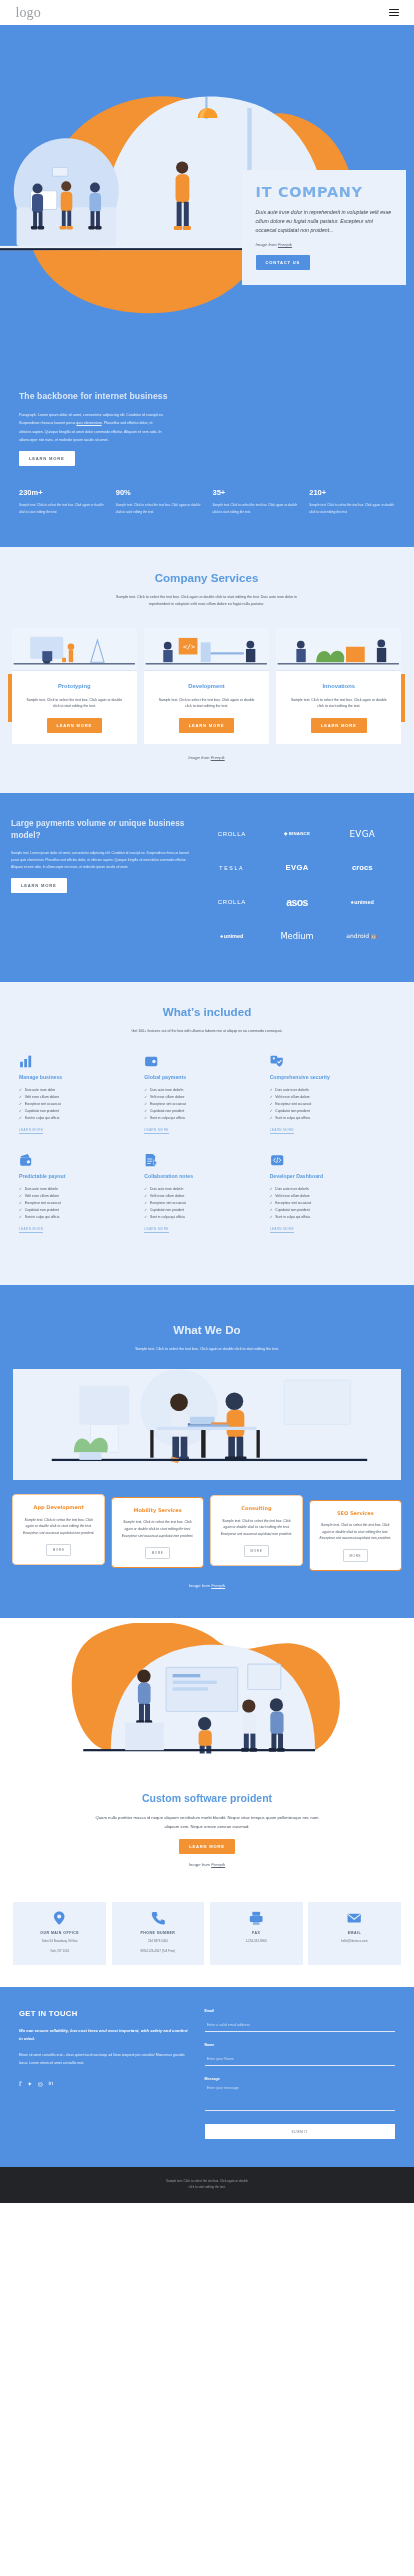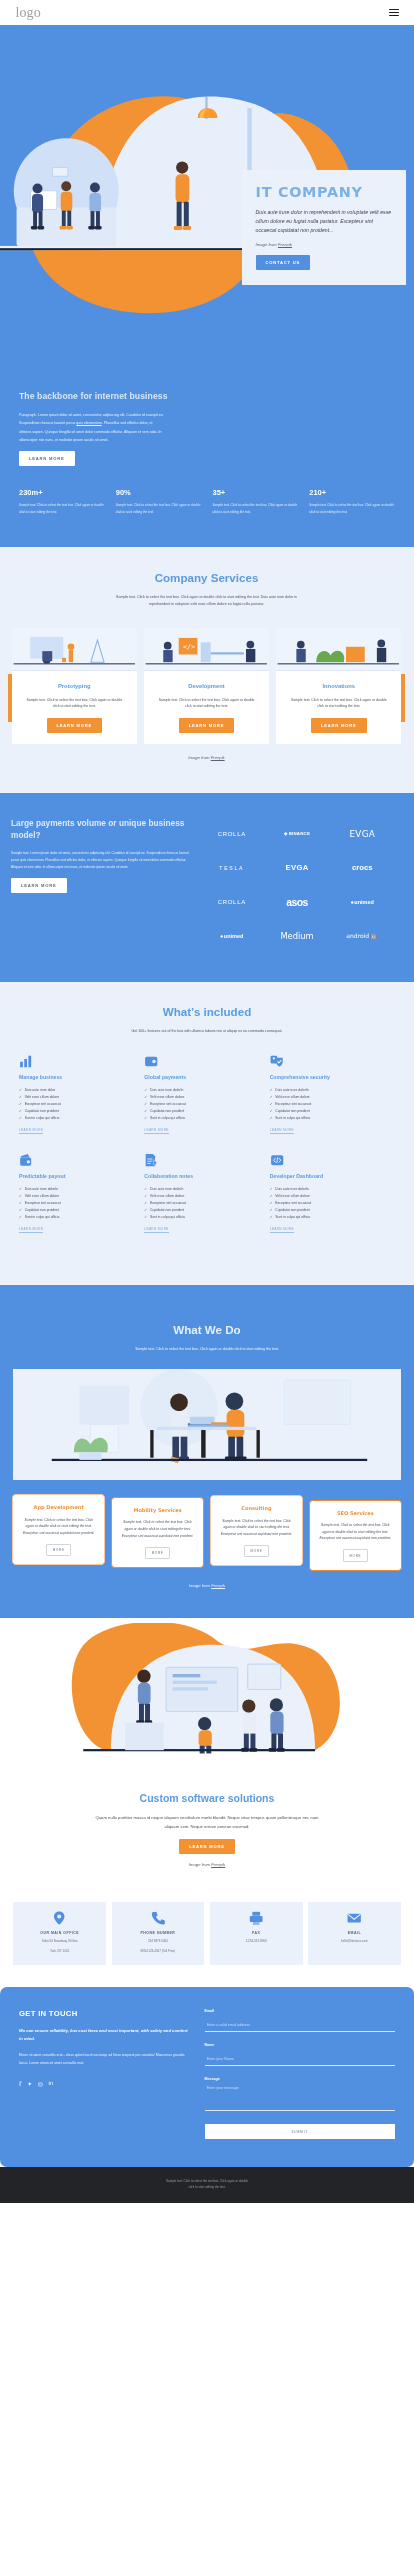--- a/index.html
+++ b/index.html
@@ -121,21 +121,21 @@
   .custom-p{ font-size:4.2px; line-height:2; color:#4a5462; max-width:238px; margin:10px auto 0 auto;}
 
   
   .ccards{ background:#fff; padding: 5.5px 13.3px 22px 13.3px; display:flex; gap:5.5px;}
   .ccard{ flex:1; background:var(--lightblue); padding:8.8px 5.5px 10px 5.5px; text-align:center;}
   .ccard-ico{ width:14.4px; height:14.4px; margin:0 auto 5.5px auto; color:#5190e0;}
   .ccard-h{ font-size:3.5px; letter-spacing:0.5px; font-weight:bold; color:#53637a;}
   .ccard-t{ font-size:3px; line-height:1.9; color:#6b7683; margin-top:4.4px;}
 
   
-  .git{ background: var(--blue); padding: 22px 19px 28px 19px; display:flex; gap:16.6px;border-radius:7px;}
+  .git{ background: var(--blue); padding: 22px 19px 28px 19px; display:flex; gap:16.6px;}
   .git-left{ width:47%; }
   .git-h{ color:#fff; font-size:7.7px; font-weight:bold; letter-spacing:0.3px;}
   .git-lead{ color:#fff; font-size:4.2px; font-style:italic; font-weight:bold; line-height:2; margin-top:8.8px;}
   .git-p{ color:#eaf1fb; font-size:3.5px; line-height:2.2; margin-top:8.8px;}
   .socials{ display:flex; gap:5.5px; margin-top:12px; color:#fff; font-size:6px;}
   .git-right{ width:53%; }
   .fld{ margin-bottom:11px;}
   .fld label{ display:block; color:#fff; font-size:3.6px; font-weight:bold; margin-bottom:5px;}
   .fld input, .fld textarea{
     width:100%; background:transparent; border:none; border-bottom:0.9px solid #dbe7f7;
@@ -698,21 +698,21 @@
           <rect x="459" y="160" width="24" height="42" rx="8" fill="#6c8fc7"></rect>
           <rect x="461" y="200" width="9" height="30" fill="#2c3a5c"></rect>
           <rect x="473" y="200" width="9" height="30" fill="#2c3a5c"></rect>
           <rect x="456" y="226" width="14" height="7" rx="2" fill="#1d2739"></rect>
           <rect x="471" y="226" width="14" height="7" rx="2" fill="#1d2739"></rect>
         </g>
         <rect x="120" y="228" width="420" height="4" fill="#16243d"></rect>
         <rect x="196" y="180" width="70" height="50" fill="#dfe9f8"></rect>
       </svg>
     </div>
-    <div class="custom-h">Custom software solutions</div>
+    <div class="custom-h">Custom software proident</div>
     <div class="custom-p">Quam nulla porttitor massa id neque aliquam vestibulum morbi blandit. Neque vitae tempus quam pellentesque nec nam aliquam sem. Neque ornare aenean euismod.</div>
     <button class="btn orange">LEARN MORE</button>
     <div class="credit" style="text-align:center;margin-top:7.7px;">
       <span>Image from </span><u>Freepik</u>
     </div>
   </div>
 
   <div class="ccards">
     <div class="ccard">
       <div class="ccard-ico">

